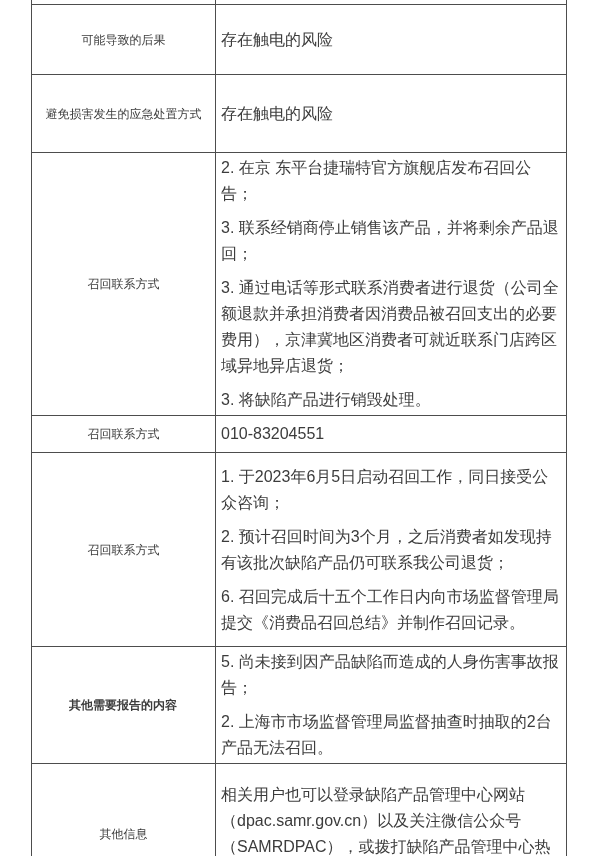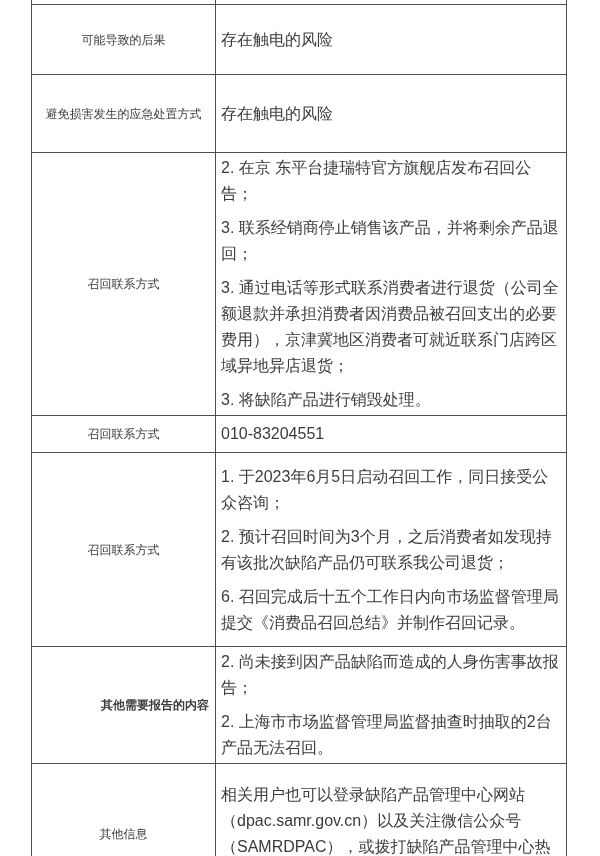--- a/index.html
+++ b/index.html
@@ -27,21 +27,21 @@
   }
   td.label-cell {
     width: 171px;
     text-align: center;
     vertical-align: middle;
     font-size: 12px;
     line-height: 28px;
     padding: 2px 6px;
   }
   td.label-cell.bold { font-weight: bold; }
-  td.label-cell.align-left { text-align: right; padding-left: 5px; }
+  td.label-cell.align-left { text-align: center; padding-left: 5px; }
   td.content-cell {
     vertical-align: middle;
     font-size: 16px;
     line-height: 26px;
     padding: 2px 4px 2px 5px;
   }
   td.content-cell p { margin: 8px 0; }
   td.content-cell p:first-child { margin-top: 0; }
   td.content-cell p:last-child { margin-bottom: 0; }
 </style>
@@ -86,21 +86,21 @@
           <td class="label-cell">召回联系方式</td>
           <td class="content-cell">
             <p>1. 于2023年6月5日启动召回工作，同日接受公众咨询；</p>
             <p>2. 预计召回时间为3个月，之后消费者如发现持有该批次缺陷产品仍可联系我公司退货；</p>
             <p>6. 召回完成后十五个工作日内向市场监督管理局提交《消费品召回总结》并制作召回记录。</p>
           </td>
         </tr>
         <tr style="height: 99px;">
           <td class="label-cell bold align-left">其他需要报告的内容</td>
           <td class="content-cell">
-            <p>2. 尚未接到因产品缺陷而造成的人身伤害事故报告；</p>
+            <p>5. 尚未接到因产品缺陷而造成的人身伤害事故报告；</p>
             <p>2. 上海市市场监督管理局监督抽查时抽取的2台产品无法召回。</p>
           </td>
         </tr>
         <tr style="height: 140px;">
           <td class="label-cell">其他信息</td>
           <td class="content-cell">
             <p>相关用户也可以登录缺陷产品管理中心网站（dpac.samr.gov.cn）以及关注微信公众号（SAMRDPAC），或拨打缺陷产品管理中心热线电话：010-59799616，了解更多信息。</p>
           </td>
         </tr>
       </tbody>

